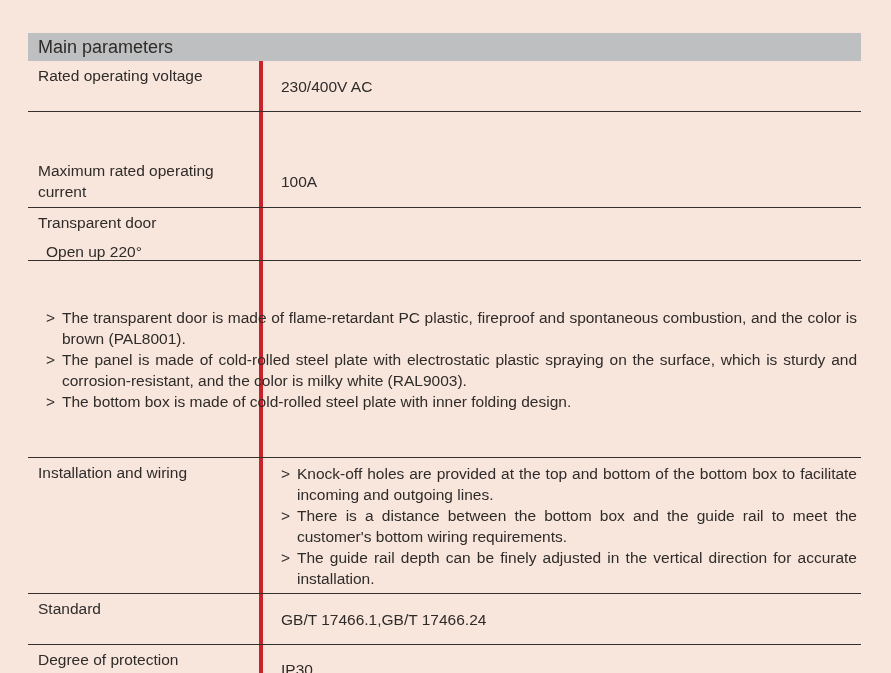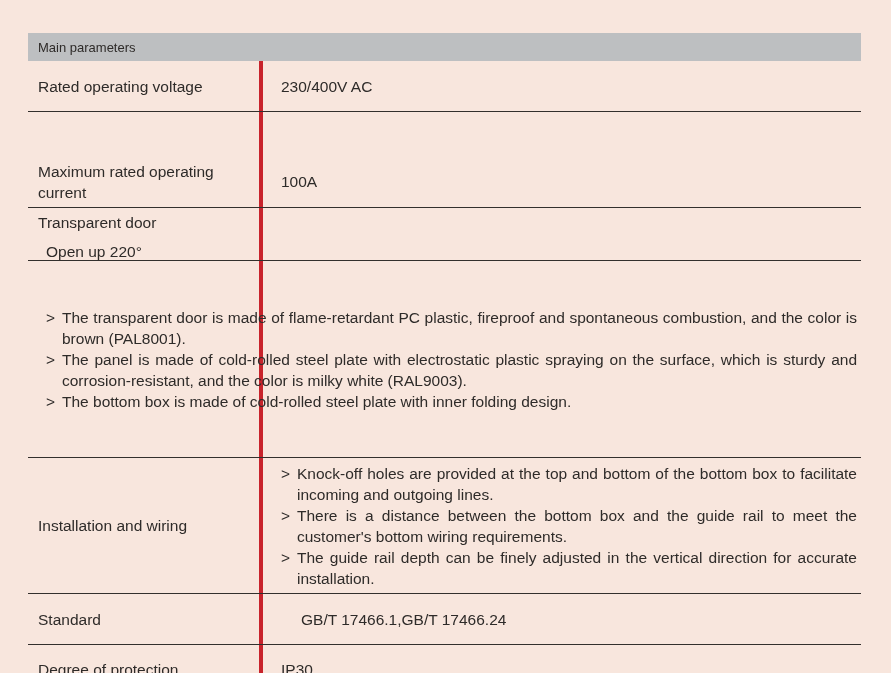--- a/index.html
+++ b/index.html
@@ -27,21 +27,21 @@
     left:28px;
     top:33px;
     width:833px;
   }
   .thead{
     height:28px;
     background:var(--header-bg);
     display:flex;
     align-items:center;
     padding-left:10px;
-    font-size:13px;
+    font-size:18px;
   }
   .tbody{
     position:relative;
   }
   .red-line{
     position:absolute;
     left:231px;
     top:0;
     bottom:0;
     width:4px;
@@ -55,21 +55,20 @@
     align-items:stretch;
     border-bottom:1.5px solid var(--line-color);
   }
   .row.last{
     border-bottom:2.5px solid var(--line-color);
   }
   .cell-label{
     width:235px;
     flex:none;
     display:flex;
-    align-items:center;
     padding:4px 14px 4px 10px;
     font-size:15.5px;
     line-height:21px;
   }
   .cell-value{
     flex:1;
     display:flex;
     flex-direction:column;
     justify-content:center;
     padding:4px 4px 4px 18px;
@@ -86,21 +85,21 @@
   .bullet .btext{
     flex:1;
     text-align:justify;
   }
   
   .r0{height:51px;}
   .r1{height:52px;margin-top:44px;}
   .r2{height:53px;flex-direction:column;}
   .r3{height:197px;}
   .r4{height:136px;}
-  .r5{height:51px;gap:20px;}
+  .r5{height:51px;}
   .r6{height:50px;}
 </style>
 </head>
 <body>
 
 <div class="sheet">
   <div class="param-table">
 
     <div class="thead">
       <span>Main parameters</span>

